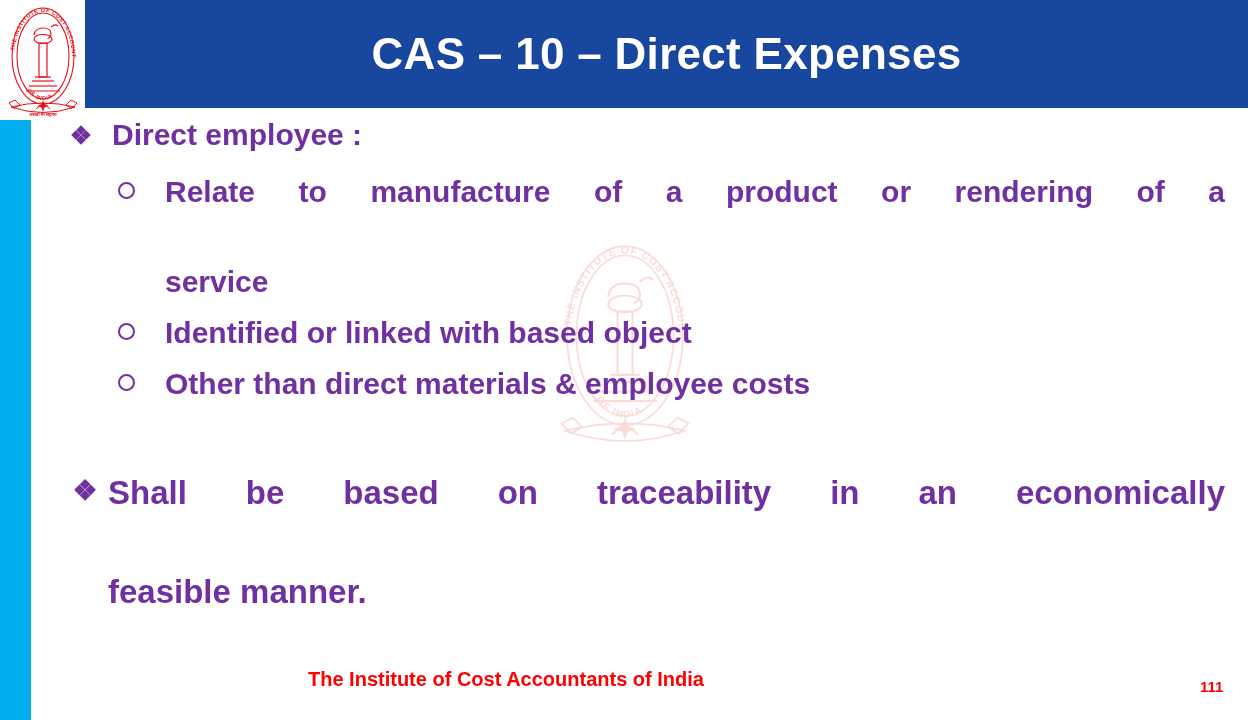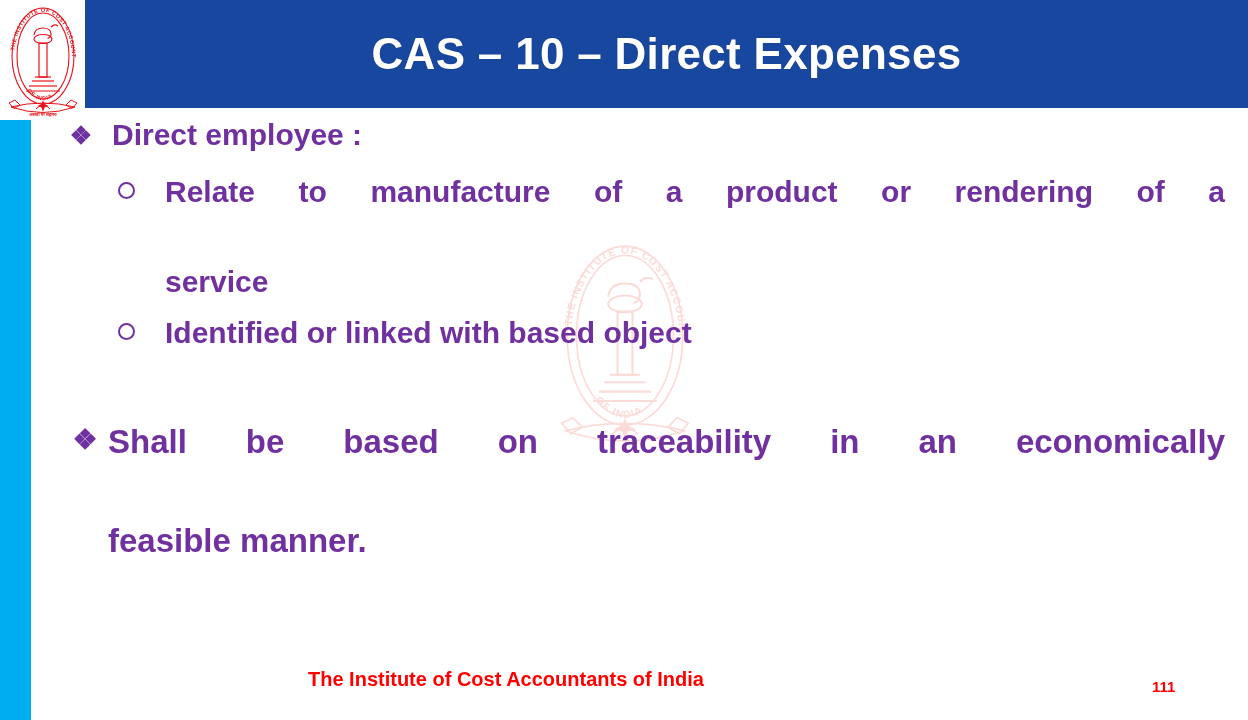--- a/index.html
+++ b/index.html
@@ -180,21 +180,21 @@
     position: absolute;
     left: 308px;
     top: 668px;
     color: #FF0000;
     font-size: 20px;
     font-weight: bold;
     white-space: nowrap;
   }
   .page-number {
     position: absolute;
-    left: 1152px;
+    left: 1200px;
     top: 678px;
     color: #FF0000;
     font-size: 15px;
     font-weight: bold;
   }
 </style>
 </head>
 <body>
 
 <div id="slide">
@@ -295,20 +295,24 @@
         <span class="bullet-circle"></span>
         <span class="row-text justify-block">Relate to manufacture of a product or rendering of a</span>
         <span class="row-text">service</span>
       </div>
 
       <div class="lvl2">
         <span class="bullet-circle"></span>
         <span class="row-text">Identified or linked with based object</span>
       </div>
 
+      <div class="lvl2">
+        <span class="bullet-circle"></span>
+        <span class="row-text">Other than direct materials &amp; employee costs</span>
+      </div>
 
     </div>
 
     <div class="closing">
       <span class="bullet-diamond2">❖</span>
       <span class="justify-block" style="display:block;margin-top:47px;">Shall be based on traceability in an economically</span>
       <span style="display:block;">feasible manner.</span>
     </div>
 
   </div>

